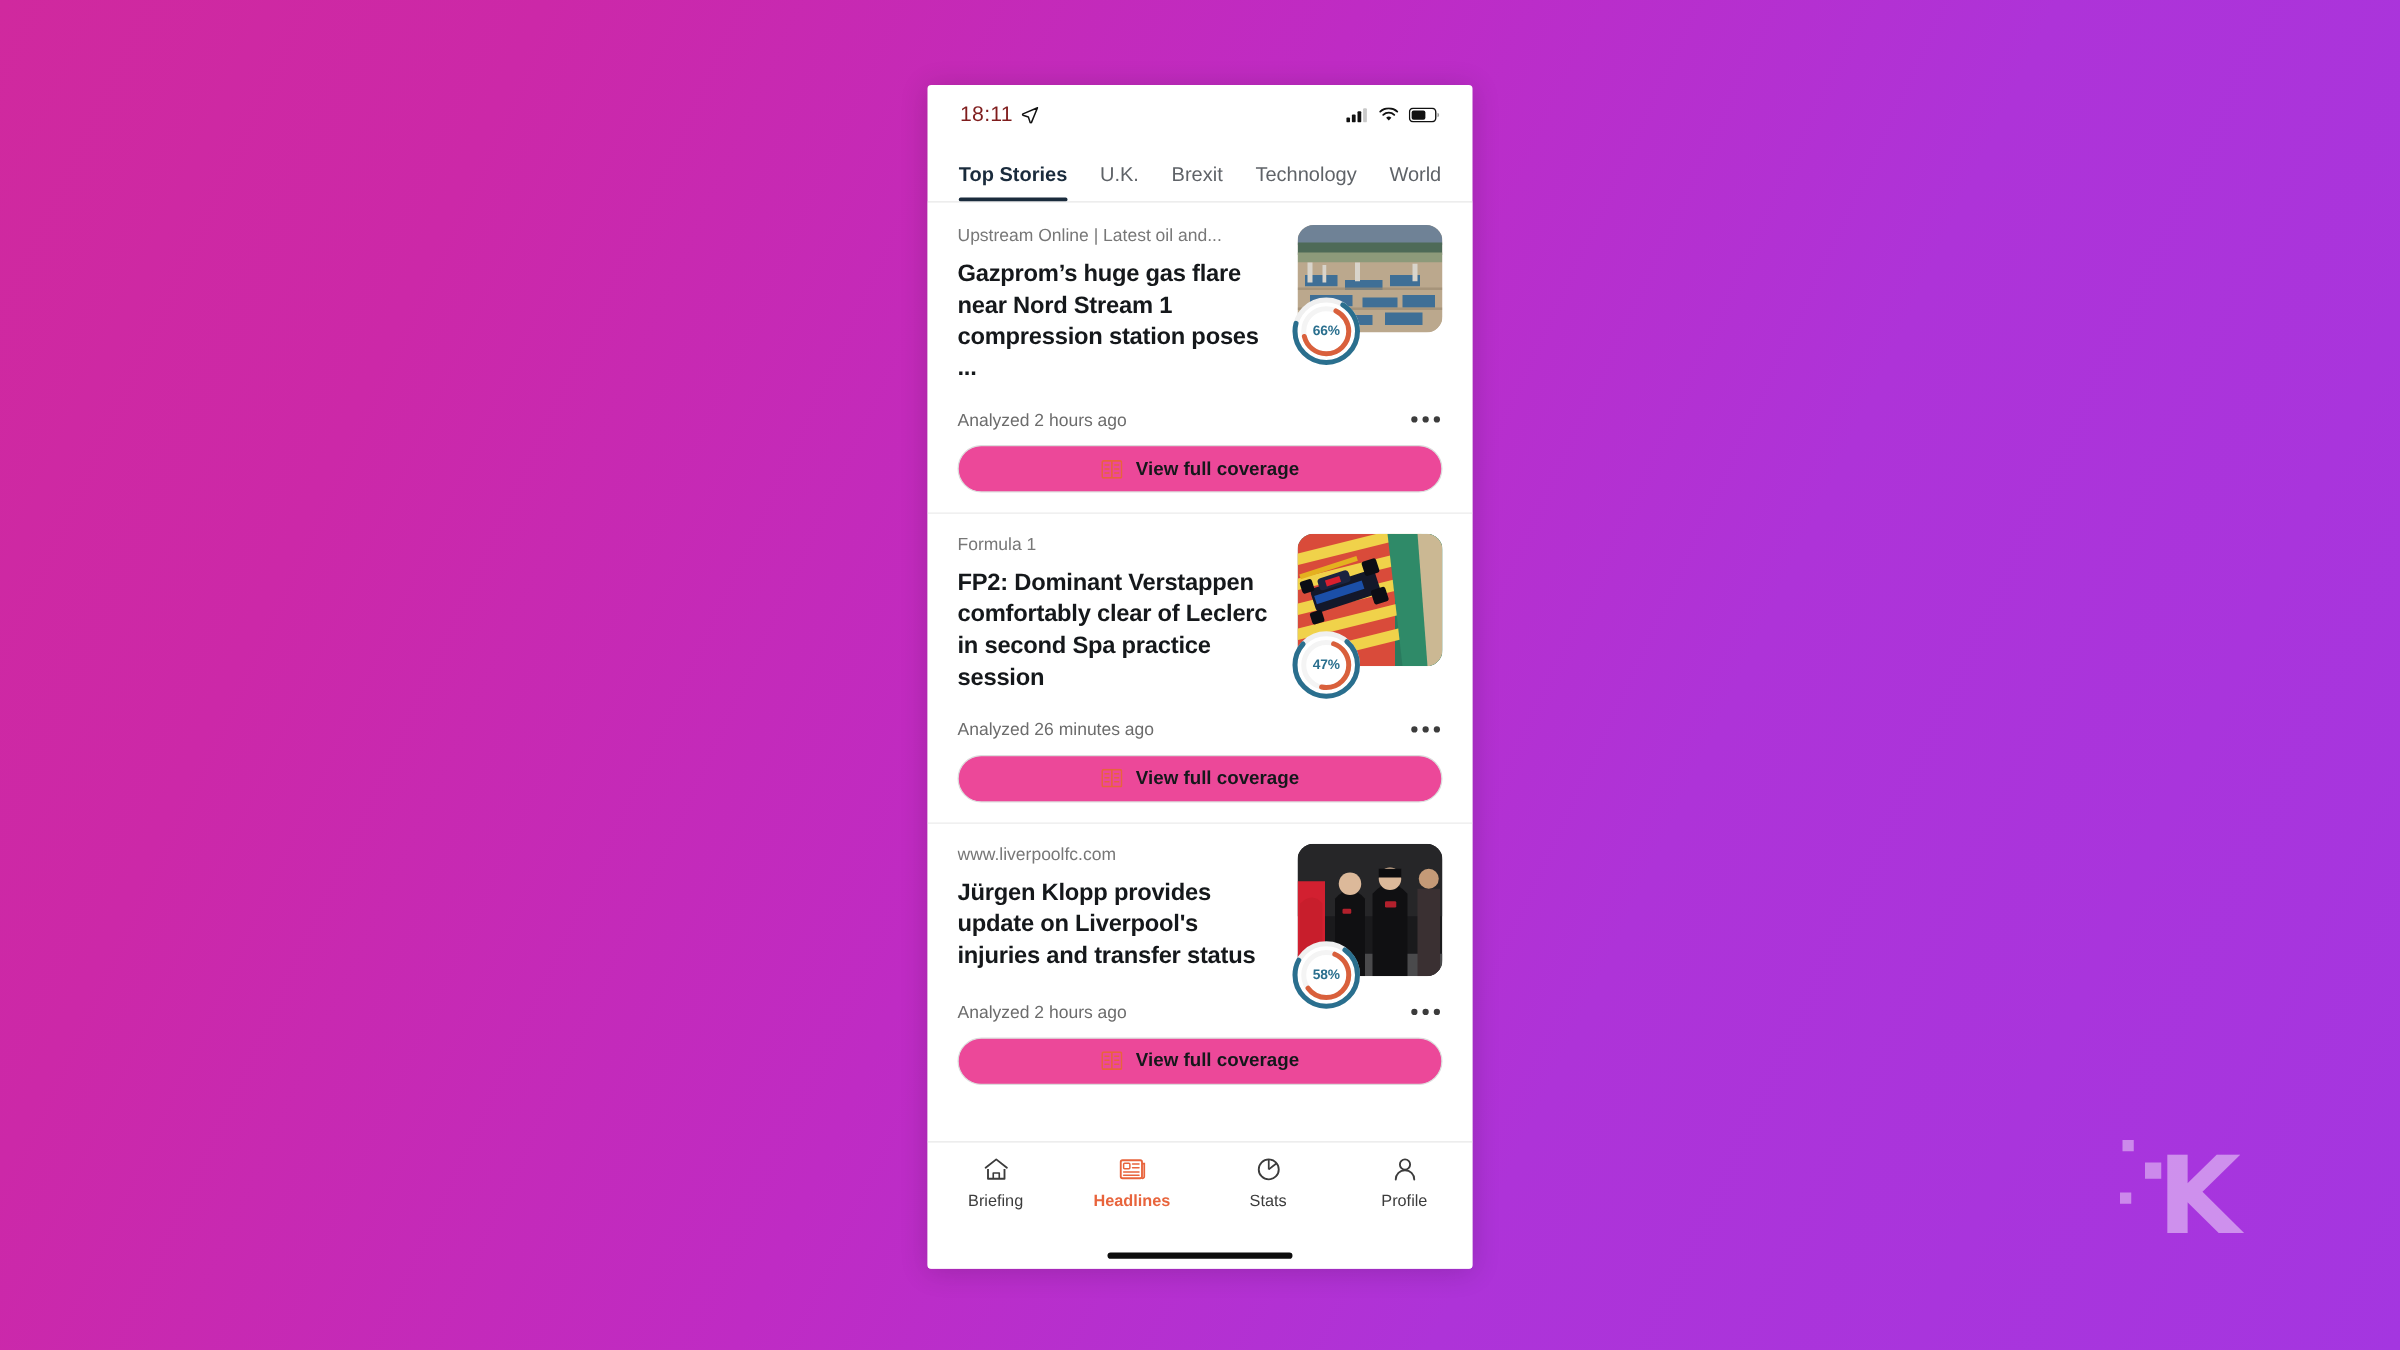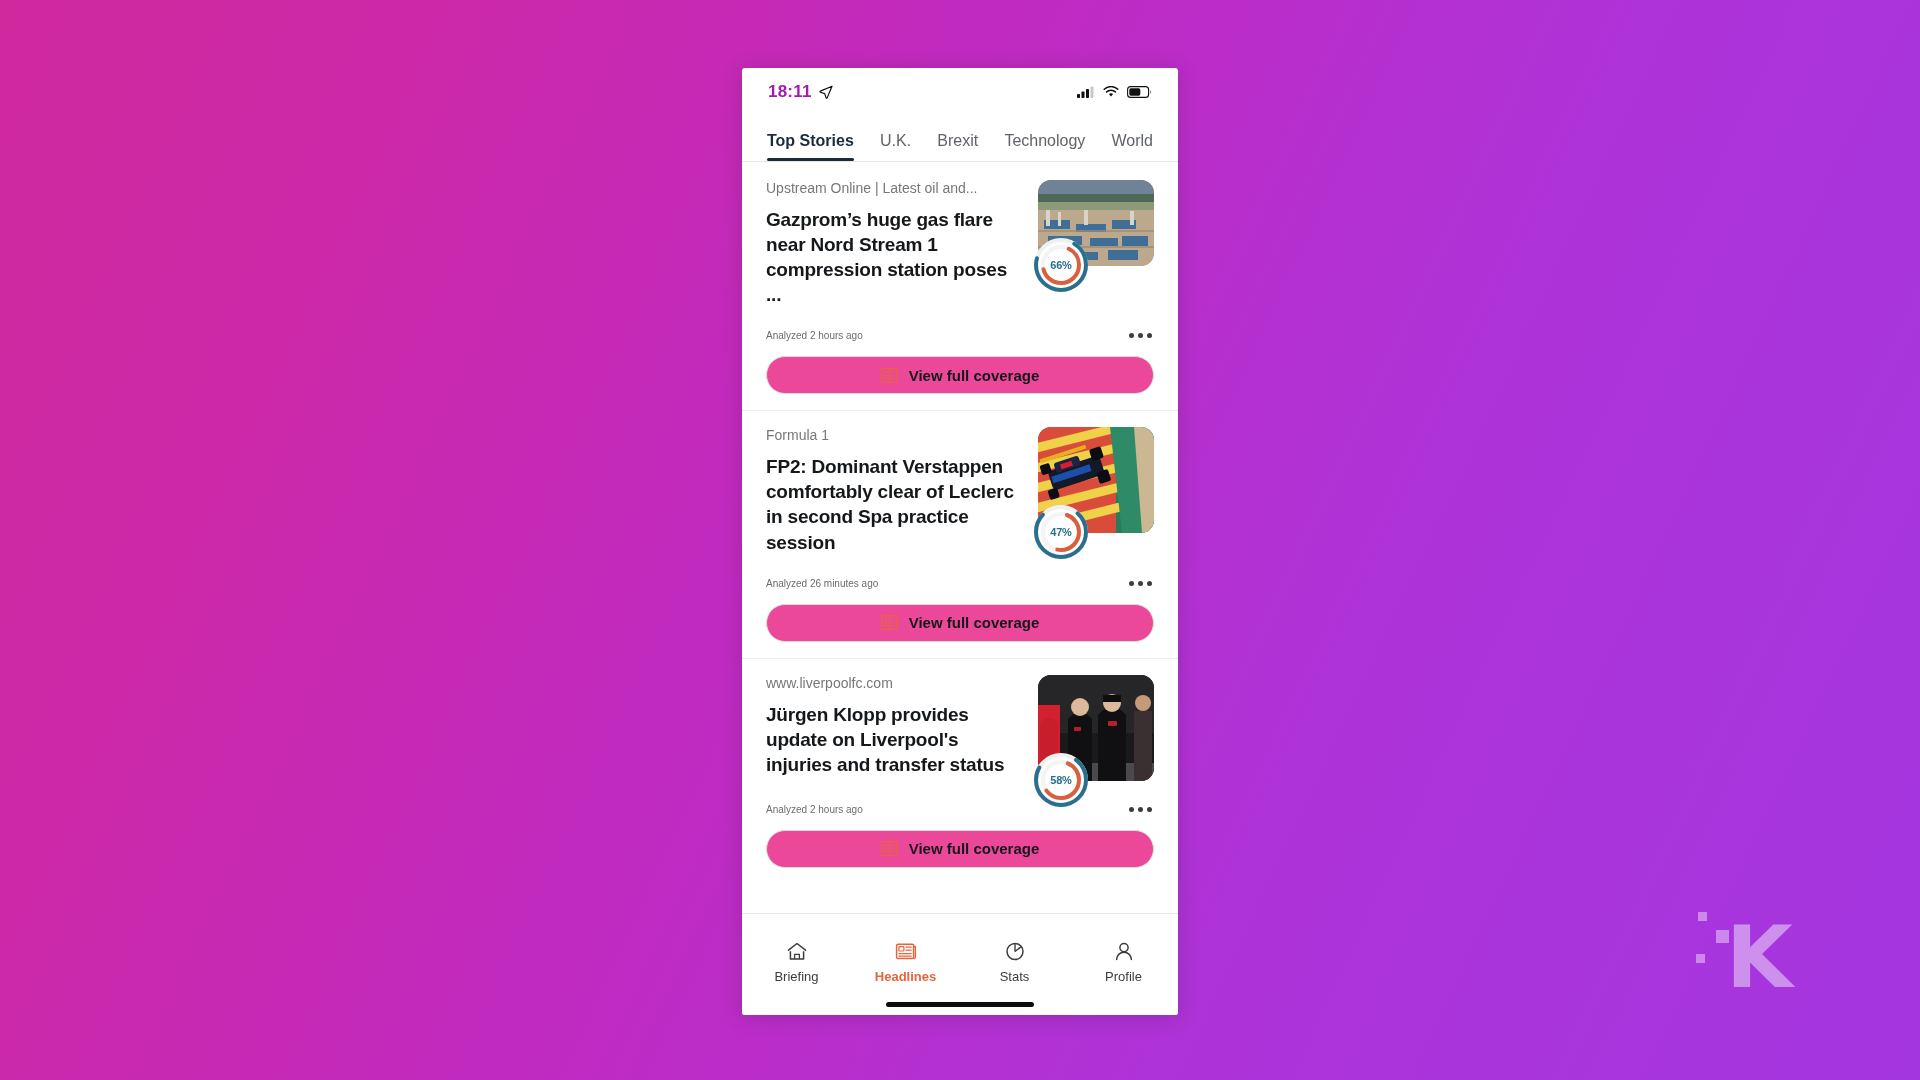--- a/index.html
+++ b/index.html
@@ -41,21 +41,21 @@
     display:flex; flex-direction:column;
   }
 
   
   .statusbar {
     height:48px; flex:0 0 48px;
     display:flex; align-items:center; justify-content:space-between;
     padding:0 26px 0 26px;
   }
   .sb-left { display:flex; align-items:center; gap:7px; }
-  .sb-time { font-size:17px; font-weight:700; color:#a21caf; letter-spacing:0.2px; }
+  .sb-time { font-size:17px; font-weight:400; color:#7f1d1d; letter-spacing:0.2px; }
   .sb-loc svg { display:block; }
   .sb-right { display:flex; align-items:center; gap:8px; }
   .sb-right svg { display:block; }
 
   
   .tabs {
     flex:0 0 46px;
     display:flex; align-items:flex-end; gap:0;
     padding:0 12px;
     border-bottom:1px solid #e8e8e8;
@@ -113,42 +113,42 @@
     position:absolute; inset:0;
     display:flex; align-items:center; justify-content:center;
     font-size:11px; font-weight:700; color:#2a6f8e;
     letter-spacing:-0.2px;
   }
 
   .art-meta {
     display:flex; align-items:center; justify-content:space-between;
     margin-top:20px;
   }
-  .art-analyzed { font-size:10px; color:#6c6c6c; }
+  .art-analyzed { font-size:14px; color:#6c6c6c; }
   .dots { display:flex; gap:4px; padding:6px 2px; cursor:pointer; }
   .dots i { width:5px; height:5px; border-radius:50%; background:#3c3c3c; display:block; }
 
   .coverage-btn {
     margin-top:12px;
     height:38px; width:100%;
     border:1px solid #dcdcdc; border-radius:20px;
     background:#ec4899;
     display:flex; align-items:center; justify-content:center; gap:11px;
     cursor:pointer;
   }
   .coverage-btn .lbl { font-size:15px; font-weight:700; color:#15181b; }
   .coverage-btn svg { display:block; }
 
   
   .bottomnav {
     flex:0 0 80px;
     border-top:1px solid #e8e8e8;
     background:#fff;
     display:flex; align-items:flex-start;
-    padding-top:27px;
+    padding-top:11px;
   }
   .navitem {
     flex:1 1 0; display:flex; flex-direction:column;
     align-items:center; gap:7px; cursor:pointer;
   }
   .navitem .nlbl { font-size:13px; color:#3c3c3c; }
   .navitem.active .nlbl { color:#e8643c; font-weight:700; }
   .navitem svg { display:block; }
 
   .homebar {

